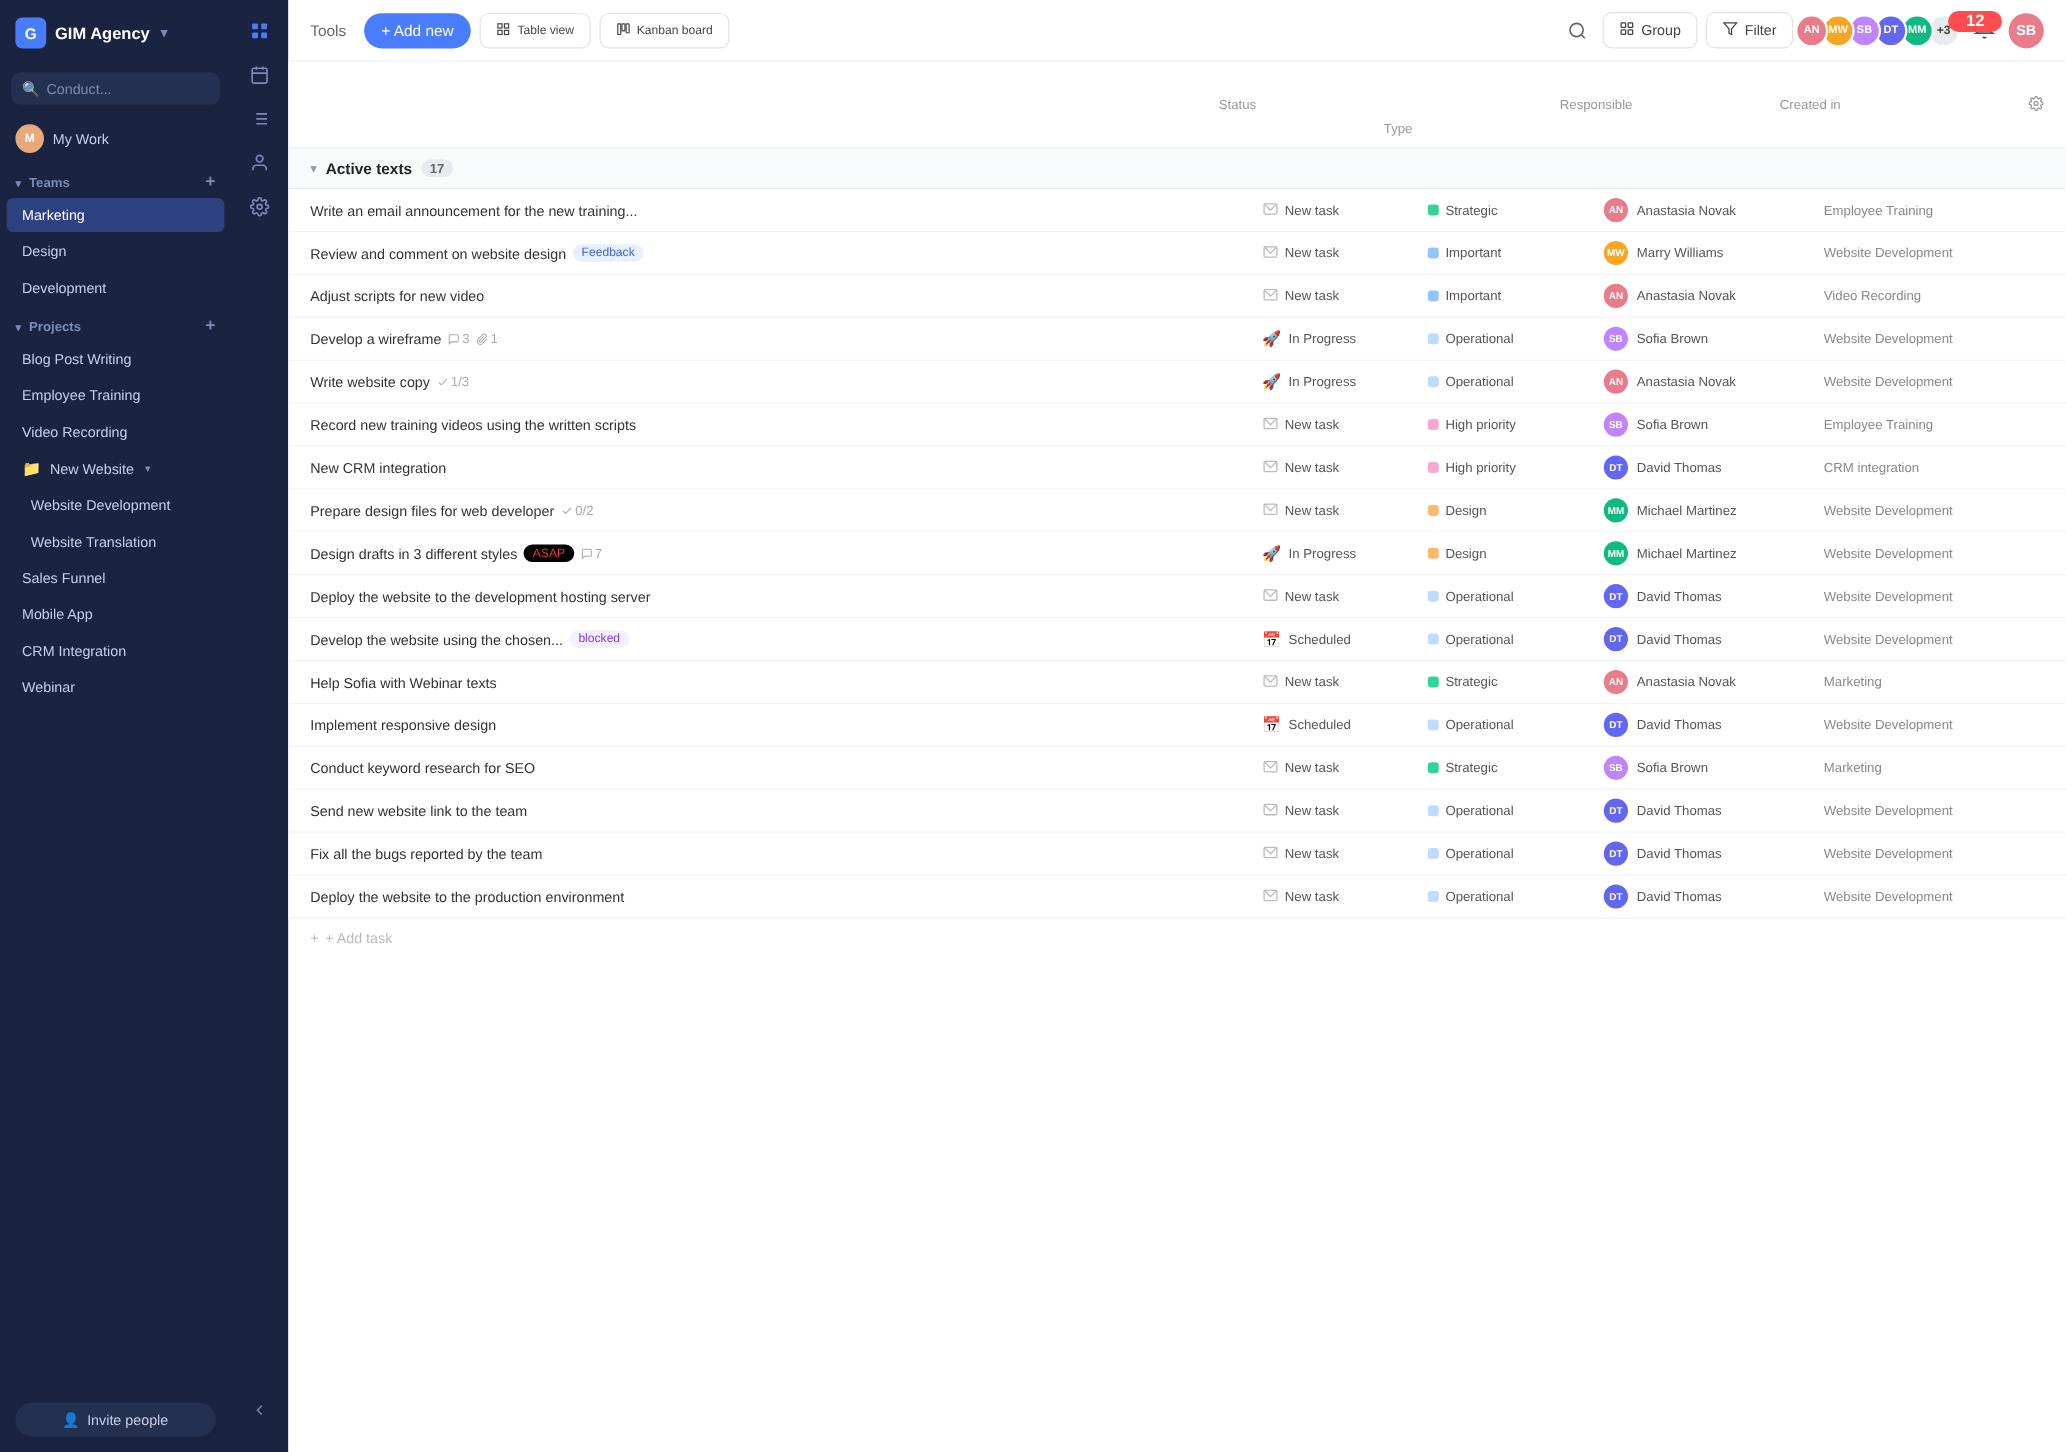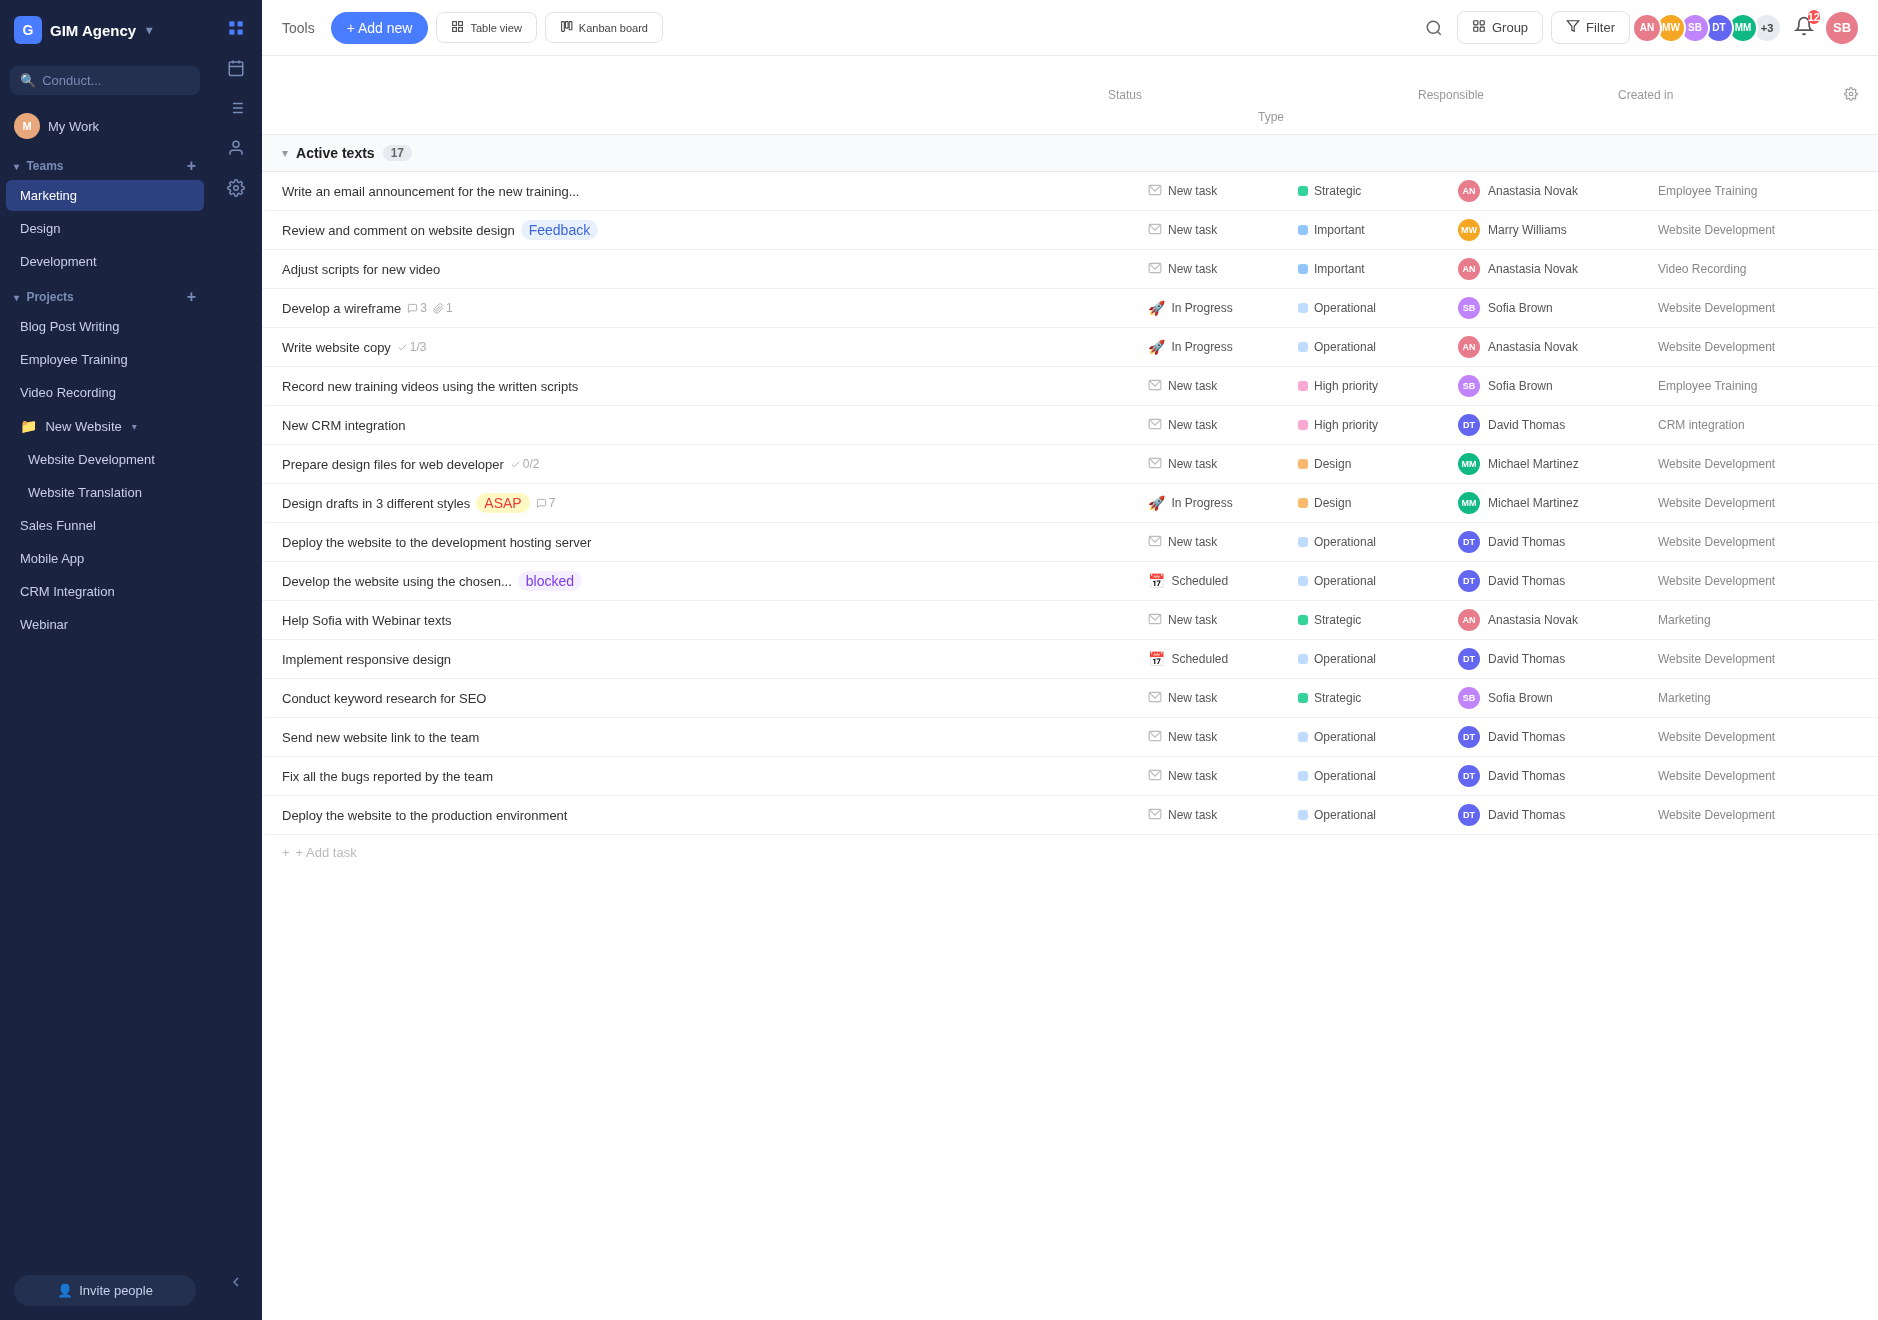--- a/index.html
+++ b/index.html
@@ -29,44 +29,44 @@
     .btn-add { background: #4a7cff; color: white; border: none; border-radius: 20px; padding: 8px 16px; cursor: pointer; font-size: 14px; display: flex; align-items: center; gap: 6px; font-weight: 500; }
     .btn-view { background: none; border: 1px solid #e0e2ea; border-radius: 8px; padding: 7px 14px; cursor: pointer; font-size: 11px; color: #444; display: flex; align-items: center; gap: 6px; }
     .toolbar-spacer { flex: 1; }
     .toolbar-icon-btn { background: none; border: none; cursor: pointer; color: #666; padding: 6px; border-radius: 6px; display: flex; align-items: center; justify-content: center; }
     .btn-group { background: none; border: 1px solid #e0e2ea; border-radius: 8px; padding: 7px 14px; cursor: pointer; font-size: 13px; color: #444; display: flex; align-items: center; gap: 6px; }
     .btn-filter { background: none; border: 1px solid #e0e2ea; border-radius: 8px; padding: 7px 14px; cursor: pointer; font-size: 13px; color: #444; display: flex; align-items: center; gap: 6px; }
     .avatars-stack { display: flex; align-items: center; }
     .avatars-stack .av { width: 30px; height: 30px; border-radius: 50%; border: 2px solid #fff; margin-left: -6px; font-size: 10px; display: flex; align-items: center; justify-content: center; font-weight: 700; color: white; }
     .av-more { background: #e8eaf0; color: #444; font-size: 11px; font-weight: 600; width: 30px; height: 30px; border-radius: 50%; border: 2px solid #fff; margin-left: -6px; display: flex; align-items: center; justify-content: center; }
     .notif-btn { position: relative; background: none; border: none; cursor: pointer; padding: 4px; }
-    .notif-badge { position: absolute; top: -2px; right: -2px; background: #ff4d4f; color: white; border-radius: 10px; font-size: 11px; padding: 1px 0; font-weight: 700; }
+    .notif-badge { position: absolute; top: -2px; right: -2px; background: #ff4d4f; color: white; border-radius: 10px; font-size: 15px; padding: 1px 16px; font-weight: 700; }
     .profile-avatar { width: 32px; height: 32px; border-radius: 50%; background: #e87c8a; display: flex; align-items: center; justify-content: center; color: white; font-weight: 700; font-size: 13px; cursor: pointer; }
 
     
     .content { flex: 1; overflow-y: auto; background: #fff; }
     .table-header { display: flex; align-items: center; padding: 10px 20px; border-bottom: 1px solid #e8eaf0; background: #fff; position: sticky; top: 0; z-index: 10; }
     .col-task { flex: 1; min-width: 300px; }
     .col-status { width: 150px; }
     .col-type { width: 160px; margin-top: 44px; }
     .col-responsible { width: 200px; }
     .col-created { width: 200px; }
     .col-settings { width: 40px; text-align: right; }
     .col-header { font-size: 12px; color: #999; font-weight: 500; }
 
     .section-row { display: flex; align-items: center; padding: 10px 20px; background: #f9fafb; border-bottom: 1px solid #e8eaf0; cursor: pointer; gap: 8px; }
     .section-title { font-weight: 600; font-size: 14px; color: #222; }
     .section-count { background: #e8eaf0; color: #666; border-radius: 10px; padding: 1px 8px; font-size: 12px; font-weight: 600; }
     .section-chevron { color: #999; font-size: 12px; }
 
     .task-row { display: flex; align-items: center; padding: 8px 20px; border-bottom: 1px solid #f0f1f5; background: #fff; }
     .task-name { flex: 1; min-width: 300px; font-size: 13px; color: #333; display: flex; align-items: center; gap: 6px; }
-    .task-tag { font-size: 14px; padding: 2px 8px; border-radius: 10px; font-weight: 500; text-align: center; }
+    .task-tag { font-size: 11px; padding: 2px 8px; border-radius: 10px; font-weight: 500; text-align: center; }
     .tag-feedback { background: #e8f0fe; color: #3a66d8; }
-    .tag-asap { background: #fef9c3; color: #e83a3a; }
+    .tag-asap { background: #000000; color: #e83a3a; }
     .tag-blocked { background: #f5f0ff; color: #7c3aed; }
     .comment-icon { color: #aaa; font-size: 12px; display: flex; align-items: center; gap: 2px; }
     .attach-icon { color: #aaa; font-size: 12px; display: flex; align-items: center; gap: 2px; }
     .check-icon { color: #aaa; font-size: 12px; display: flex; align-items: center; gap: 2px; }
 
     .status-cell { width: 150px; display: flex; align-items: center; gap: 6px; font-size: 12px; color: #555; }
     .status-icon { font-size: 13px; }
 
     .type-cell { width: 160px; display: flex; align-items: center; gap: 6px; font-size: 12px; color: #555; }
     .type-dot { width: 10px; height: 10px; border-radius: 3px; flex-shrink: 0; }

